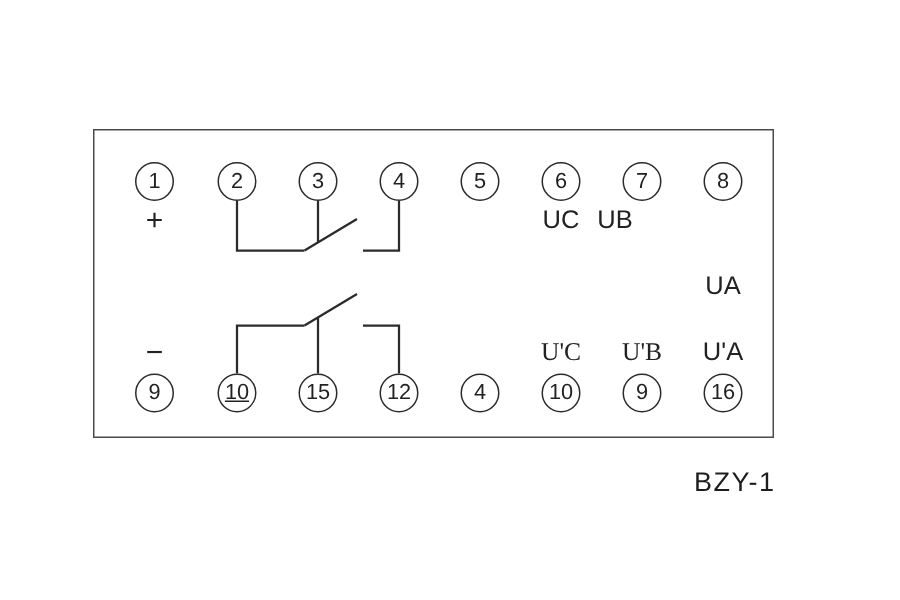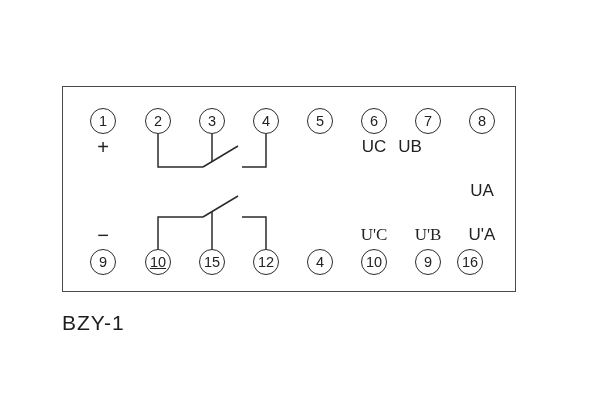--- a/index.html
+++ b/index.html
@@ -18,22 +18,22 @@
     border-radius:50%;background:#ffffff;box-sizing:border-box;
     display:flex;align-items:center;justify-content:center;
     font-size:14.5px;line-height:1;color:#222;
   }
   .terminal-label{
     position:absolute;width:60px;height:24px;line-height:24px;
     text-align:center;font-size:17px;color:#222;
   }
   .terminal-label.sign{font-size:20px;font-weight:400;}
   .caption{
-    position:absolute;left:62px;top:311px;width:455px;text-align:left;
-    font-size:21px;letter-spacing:1px;color:#1d1d1d;
+    position:absolute;left:62px;top:311px;width:455px;text-align:right;
+    font-size:18px;letter-spacing:1px;color:#1d1d1d;
   }
 </style>
 </head>
 <body>
 
 <div class="stage">
 
   <svg class="wires" viewBox="0 0 600 400" aria-hidden="true">
 
     <path d="M158 134 L158 167 L203 167"></path>
@@ -65,18 +65,18 @@
       <div class="terminal-circle" style="left: 90px; top: 249px;">9</div>
       <div class="terminal-label sign" style="left: 73px; top: 223px;">−</div>
       <div class="terminal-circle" style="left: 145px; top: 249px; text-decoration: underline;">10</div>
       <div class="terminal-circle" style="left: 199px; top: 249px;">15</div>
       <div class="terminal-circle" style="left: 253px; top: 249px;">12</div>
       <div class="terminal-circle" style="left: 307px; top: 249px;">4</div>
       <div class="terminal-circle" style="left: 361px; top: 249px;">10</div>
       <div class="terminal-label" style="left: 344px; top: 223px; font-family: Liberation Serif, serif;">U'C</div>
       <div class="terminal-circle" style="left: 415px; top: 249px;">9</div>
       <div class="terminal-label" style="left: 398px; top: 223px; font-family: Liberation Serif, serif;">U'B</div>
-      <div class="terminal-circle" style="left: 457px; top: 249px;">16</div>
+      <div class="terminal-circle" style="left: 469px; top: 249px;">16</div>
       <div class="terminal-label" style="left: 452px; top: 223px;">U'A</div>
     </div>
 
   <div class="caption">BZY-1</div>
 </div>
 
 </body></html>

